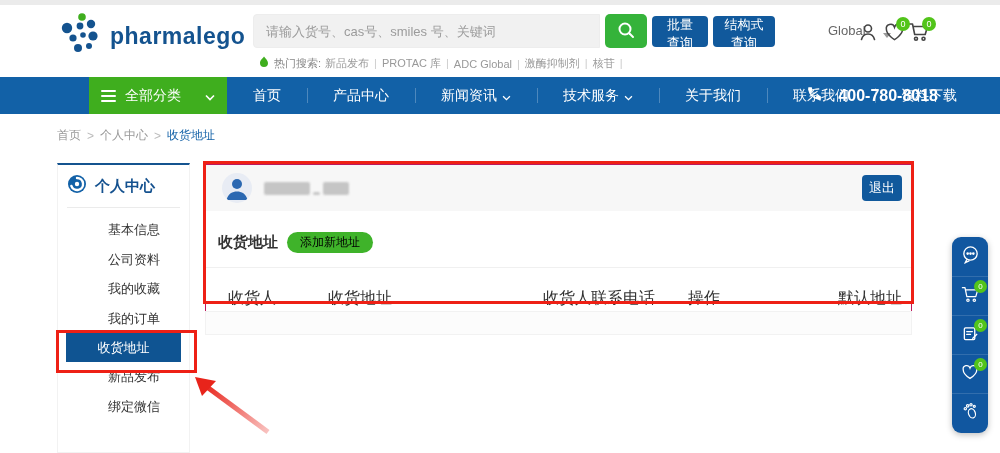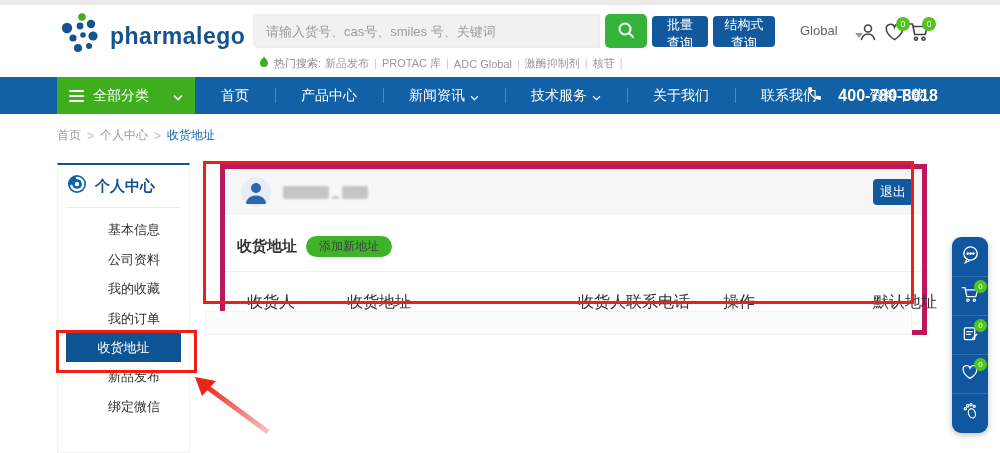--- a/index.html
+++ b/index.html
@@ -14,38 +14,38 @@
   .header { position:absolute; left:0; top:5px; width:1000px; height:63px; background:#fff; }
   .logo { position:absolute; left:58px; top:6px; display:flex; align-items:center; cursor:pointer; }
   .logo-text { font-size:23px; font-weight:bold; color:#14538f; letter-spacing:.5px; margin-left:8px; }
   .search-wrap { position:absolute; left:253px; top:9px; width:394px; height:34px; display:flex; }
   .search-input { width:347px; height:34px; background:#f1f1f1; border:1px solid #ededed; border-radius:4px 0 0 4px; padding:16px 12px; font-size:13px; color:#333; outline:none; font-family:inherit; }
   .search-input::placeholder { color:#9b9b9b; }
   .search-btn { width:42px; height:34px; margin-left:5px; background:#2fb climb; background:#35b33a; border:none; border-radius:5px; display:flex; align-items:center; justify-content:center; cursor:pointer; }
   .hdr-btn { position:absolute; top:11px; height:31px; border:none; border-radius:4px; background:#11599c; color:#fff; font-size:13px; padding:0 10px; cursor:pointer; font-family:inherit; }
   .btn-batch { left:652px; width:56px; }
   .btn-structure { left:713px; width:62px; }
-  .global { position:absolute; left:800px; top:18px; font-size:13px; color:#666; cursor:pointer; display:flex; align-items:flex-end; gap:17px; }
+  .global { position:absolute; left:828px; top:18px; font-size:13px; color:#666; cursor:pointer; display:flex; align-items:flex-end; gap:17px; }
   .caret { width:0; height:0; border-left:4px solid transparent; border-right:4px solid transparent; border-top:5px solid #999; }
   .hdr-icon { position:absolute; top:17px; cursor:pointer; }
   .icon-person { left:858px; }
   .icon-heart { left:884px; }
   .icon-cart { left:908px; }
   .badge { position:absolute; min-width:14px; height:14px; border-radius:8px; background:#52c41a; color:#fff; font-size:9px; line-height:14px; text-align:center; padding:0 2px; }
   .badge-h { left:896px; top:12px; }
   .badge-c { left:922px; top:12px; }
 
   
   .hot { position:absolute; left:258px; top:51px; display:flex; align-items:center; font-size:11px; color:#999; }
   .hot-label { margin:0 4px; color:#888; }
   .hot-item { color:#999; cursor:pointer; }
   .hot-item::after { content:"|"; color:#ccc; margin:0 5px; }
 
   
-  .navbar { position:absolute; left:0; top:77px; width:1000px; height:37px; background:#1261a7; display:flex; align-items:stretch; }
+  .navbar { position:absolute; left:0; top:77px; width:1000px; height:37px; background:#1261a7; display:flex; align-items:stretch;padding-left:32px; }
   .cat-block { margin-left:57px; width:138px; background:#3fae1e; color:#fff; display:flex; align-items:center; padding:0 12px; cursor:pointer; }
   .burger { display:inline-block; width:15px; }
   .burger span { display:block; height:2px; background:#fff; margin:3px 0; border-radius:1px; }
   .cat-label { font-size:14px; margin-left:9px; flex:1; }
   .nav-items { display:flex; align-items:center; }
   .nav-item { color:#fff; font-size:14px; padding:0 26px; height:37px; display:flex; align-items:center; gap:5px; cursor:pointer; position:relative; }
   .nav-item + .nav-item::before { content:""; position:absolute; left:0; top:11px; width:1px; height:15px; background:rgba(255,255,255,.25); }
   .nav-phone { position:absolute; right:62px; top:0; height:37px; display:flex; align-items:center; gap:15px; color:#fff; font-size:16px; font-weight:bold; }
 
   
@@ -57,33 +57,33 @@
   
   .sidebar { position:absolute; left:57px; top:163px; width:133px; height:290px; background:#fff; border:1px solid #f2f2f2; border-top:2px solid #14538f; }
   .sb-head { height:42px; display:flex; align-items:center; padding-left:9px; gap:8px; }
   .sb-title { font-size:15px; font-weight:bold; color:#14518f; }
   .sb-divider { margin:0 9px; border-bottom:1px solid #ebebeb; }
   .sb-list { list-style:none; padding-top:7px; }
   .sb-item { height:29.5px; line-height:29.5px; font-size:13px; color:#333; padding-left:50px; cursor:pointer; }
   .sb-item.active { background:#0f5492; color:#fff; margin:0 8px; padding-left:0; text-align:center; height:29px; line-height:29px; }
 
   
-  .panel { position:absolute; left:220px; top:164px; width:707px; height:171px; background:#fff; border:5px solid #be185d; }
+  .panel { position:absolute; left:205px; top:164px; width:707px; height:171px; background:#fff; border:1px solid #be185d; }
   .user-row { height:46px; background:#f7f7f7; position:relative; display:flex; align-items:center; }
   .avatar { width:30px; height:30px; border-radius:50%; background:#e8ecf4; margin-left:16px; position:relative; overflow:hidden; }
   .redact { display:flex; align-items:flex-end; gap:3px; margin-left:12px; filter:blur(1px); opacity:.85; }
   .redact i { display:block; background:#bdbdbd; height:13px; border-radius:2px; }
   .logout-btn { position:absolute; right:9px; top:10px; width:40px; height:26px; background:#11599c; color:#fff; border:none; border-radius:4px; font-size:13px; cursor:pointer; font-family:inherit; }
   .section-row { display:flex; align-items:center; margin:21px 0 0 12px; gap:9px; }
   .section-title { font-size:15px; font-weight:bold; color:#333; }
-  .add-btn { height:21px; padding:0 13px; background:#3fb32a; color:#404040; border:none; border-radius:11px; font-size:12px; cursor:pointer; font-family:inherit; }
+  .add-btn { height:21px; padding:0 13px; background:#3fb32a; color:#000000; border:none; border-radius:11px; font-size:12px; cursor:pointer; font-family:inherit; }
   .thead { display:flex; margin:14px 0 0 0; padding:20px 0 10px 22px; border-top:1px solid #f0f0f0; border-bottom:1px solid #f0f0f0; font-size:16px; color:#333; }
   .th { flex:none; }
   .th:nth-child(1){ width:100px; } .th:nth-child(2){ width:215px; }
-  .th:nth-child(3){ width:145px;margin-left:16px; } .th:nth-child(4){ width:150px; }
+  .th:nth-child(3){ width:145px; } .th:nth-child(4){ width:150px; }
   .empty-strip { position:absolute; left:205px; top:311px; width:707px; height:24px; background:#fcfcfc; border:1px solid #f2f2f2; }
 
   
   .red-box { position:absolute; border:3px solid #ee2015; pointer-events:none; z-index:30; }
   .red-box-panel { left:203px; top:161px; width:711px; height:143px; }
   .red-box-side { left:56px; top:330px; width:141px; height:43px; }
   .arrow-svg { position:absolute; left:180px; top:360px; z-index:31; pointer-events:none; }
 
   
   .floatbar { position:absolute; left:952px; top:237px; width:36px; height:196px; background:#1157a0; border-radius:9px; box-shadow:0 2px 6px rgba(0,0,0,.25); display:flex; flex-direction:column; align-items:center; z-index:20; }

